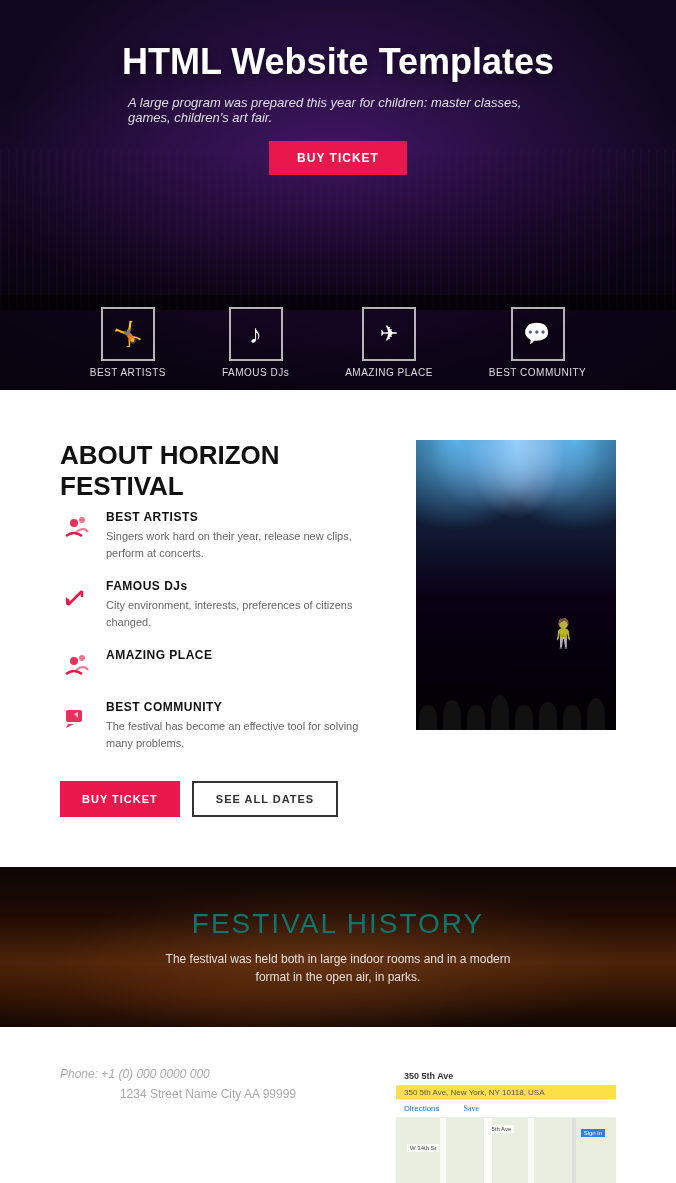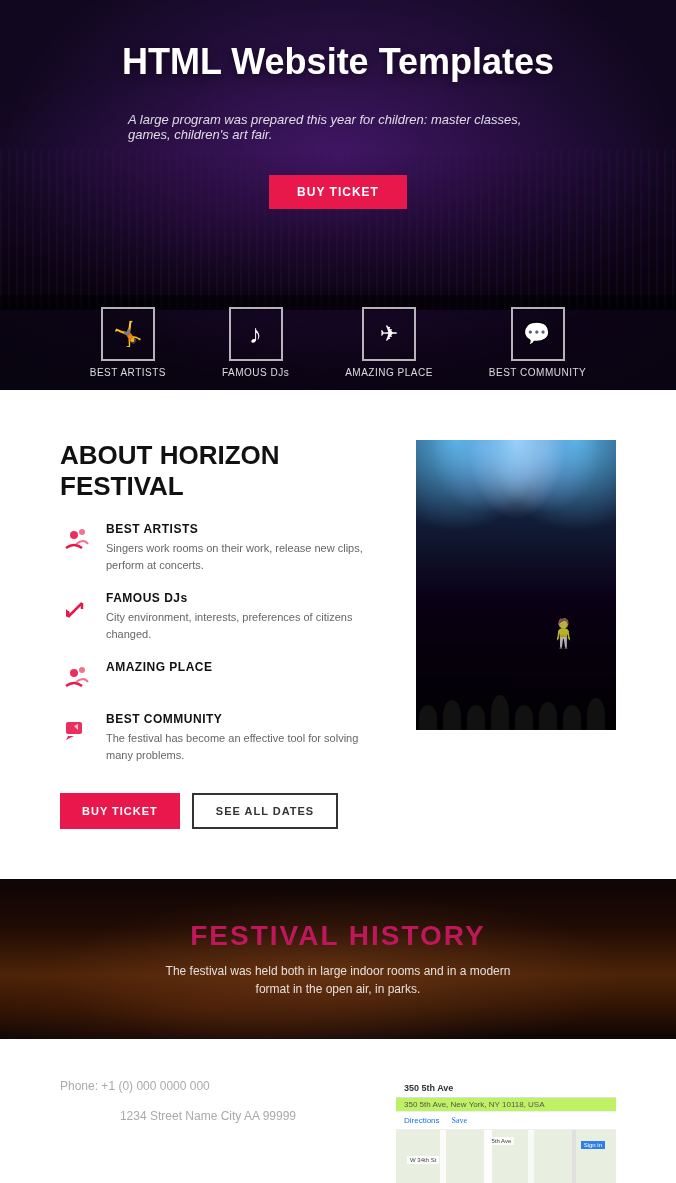--- a/index.html
+++ b/index.html
@@ -10,21 +10,20 @@
       position: relative;
       width: 676px;
       height: 390px;
       background: linear-gradient(to bottom, #1a0a2e 0%, #2d0a3e 30%, #1a0a2e 60%, #0d0d1a 100%);
       display: flex;
       flex-direction: column;
       align-items: center;
       justify-content: flex-start;
       padding-top: 40px;
       overflow: hidden;
-      gap: 17px;
     }
     .hero-bg {
       position: absolute;
       inset: 0;
       background: 
         radial-gradient(ellipse at 50% 40%, rgba(120,40,180,0.4) 0%, transparent 70%),
         radial-gradient(ellipse at 30% 60%, rgba(80,20,120,0.3) 0%, transparent 50%),
         radial-gradient(ellipse at 70% 70%, rgba(60,10,100,0.3) 0%, transparent 50%);
       background-color: #110820;
     }
@@ -126,21 +125,21 @@
       min-width: 0;
     }
     .about-right {
       width: 200px;
       flex-shrink: 0;
     }
     .about h2 {
       font-size: 26px;
       font-weight: 900;
       color: #111;
-      margin-bottom: 20px;
+      margin-bottom: 8px;
       line-height: 1.2;
     }
     .about-list {
       display: flex;
       flex-direction: column;
       gap: 18px;
     }
     .about-item {
       display: flex;
       gap: 14px;
@@ -225,23 +224,23 @@
       position: absolute;
       inset: 0;
       background: rgba(0,0,0,0.45);
     }
     .fh-content {
       position: relative;
       z-index: 2;
       text-align: center;
     }
     .fh-content h2 {
-      color: #be185d;
+      color: #0f766e;
       font-size: 28px;
-      font-weight: 700;
+      font-weight: 400;
       letter-spacing: 2px;
       text-transform: uppercase;
       margin-bottom: 10px;
     }
     .fh-content p {
       color: rgba(255,255,255,0.85);
       font-size: 12px;
       max-width: 360px;
       line-height: 1.5;
     }
@@ -259,21 +258,22 @@
     }
     .contact-left h2 {
       font-size: 26px;
       font-weight: 900;
       color: #111;
       margin-bottom: 6px;
     }
     .contact-phone {
       font-size: 12px;
       color: #aaa;
-      margin-bottom: 16px;
+      margin-bottom: 6px;
+      font-style: italic;
     }
     .contact-address {
       font-size: 12px;
       color: #aaa;
       margin-bottom: 20px;
       text-align: center;
     }
     .contact-right {
       width: 220px;
       flex-shrink: 0;
@@ -307,29 +307,29 @@
     }
     .map-header {
       background: #fff;
       border-bottom: 1px solid #ddd;
       padding: 4px 8px;
       font-size: 9px;
       color: #333;
       font-weight: bold;
     }
     .map-subheader {
-      background: #bef264;
+      background: #fde047;
       padding: 2px 8px;
       font-size: 8px;
       color: #555;
       border-bottom: 1px solid #eee;
     }
     .map-actions {
       display: flex;
-      gap: 12px;
+      gap: 24px;
       padding: 4px 8px;
       background: #fff;
       border-bottom: 1px solid #eee;
       font-size: 8px;
       color: #1a73e8;
     }
 
     
     .concert-stage {
       width: 200px;
@@ -438,21 +438,21 @@
         <div class="about-icon">
           <svg width="28" height="28" viewBox="0 0 28 28">
             <circle cx="12" cy="9" r="4" fill="#e8184c" opacity="0.9"></circle>
             <circle cx="20" cy="6" r="3" fill="#e8184c" opacity="0.6"></circle>
             <path d="M4 22 Q12 16 20 22" stroke="#e8184c" stroke-width="2.5" fill="none"></path>
             <path d="M14 18 Q22 12 26 18" stroke="#e8184c" stroke-width="2" fill="none" opacity="0.6"></path>
           </svg>
         </div>
         <div class="about-text">
           <h3>BEST ARTISTS</h3>
-          <p>Singers work rooms on their work, release new clips, perform at concerts.</p>
+          <p>Singers work hard on their year, release new clips, perform at concerts.</p>
         </div>
       </div>
 
       <div class="about-item">
         <div class="about-icon">
           <svg width="28" height="28" viewBox="0 0 28 28">
             <path d="M6 22 L20 8" stroke="#e8184c" stroke-width="2.5" fill="none"></path>
             <path d="M6 22 L6 16" stroke="#e8184c" stroke-width="2.5" fill="none"></path>
             <path d="M20 8 L20 14" stroke="#e8184c" stroke-width="2.5" fill="none"></path>
             <polygon points="4,14 8,18 4,22" fill="#e8184c"></polygon>

